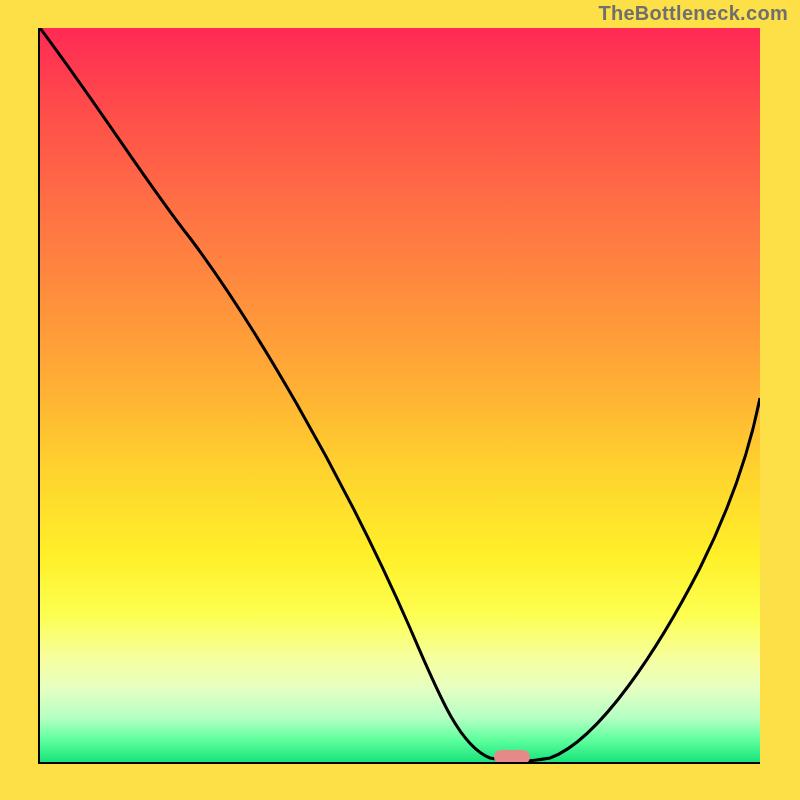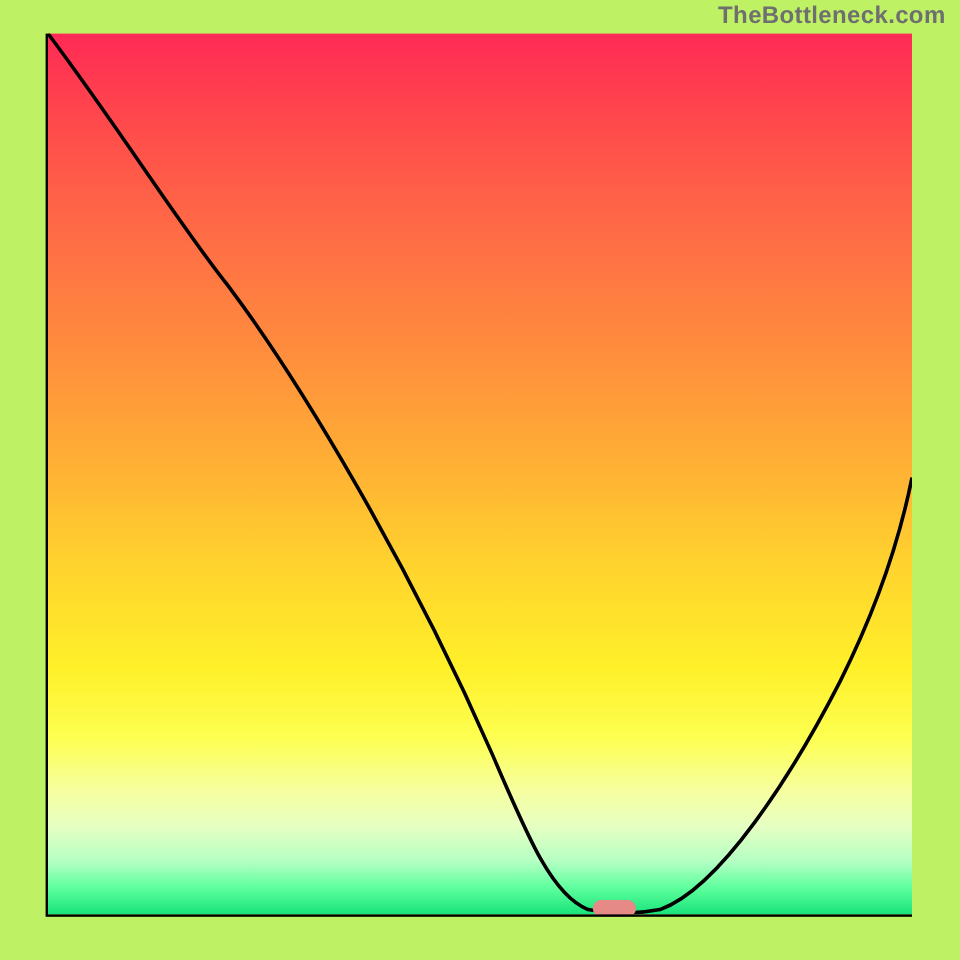--- a/index.html
+++ b/index.html
@@ -8,21 +8,21 @@
     width: 800px;
     height: 800px;
     background: #000;
     overflow: hidden;
     font-family: Arial, Helvetica, sans-serif;
   }
   .frame {
     position: relative;
     width: 800px;
     height: 800px;
-    background: #bef264;
+    background: #fde047;
   }
   .attribution {
     position: absolute;
     top: 2px;
     right: 12px;
     color: #6f6f6f;
     font-size: 20px;
     font-weight: 600;
     letter-spacing: 0.3px;
   }

